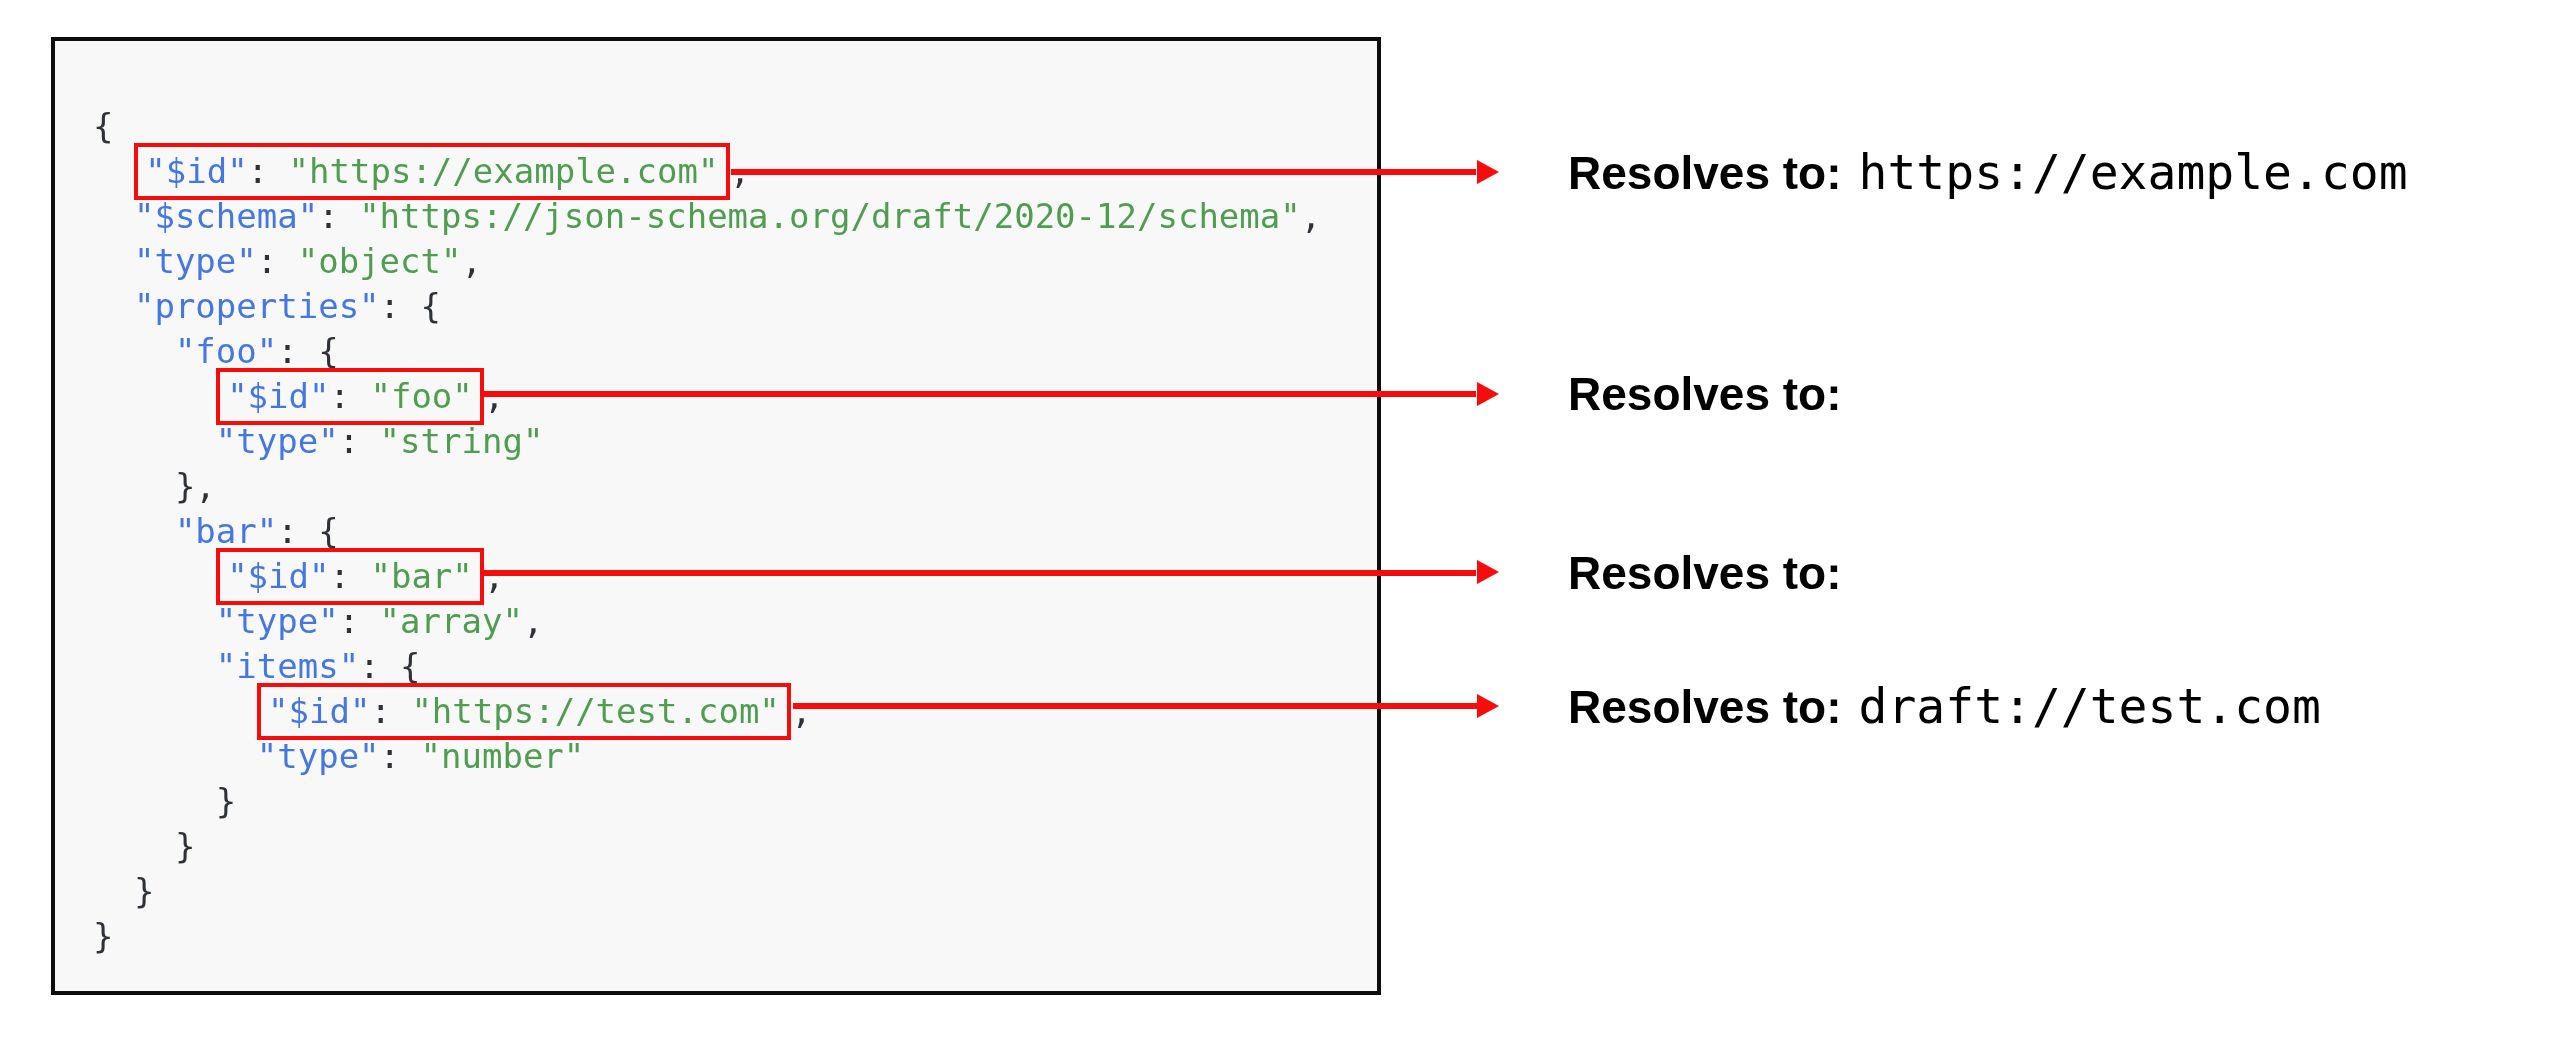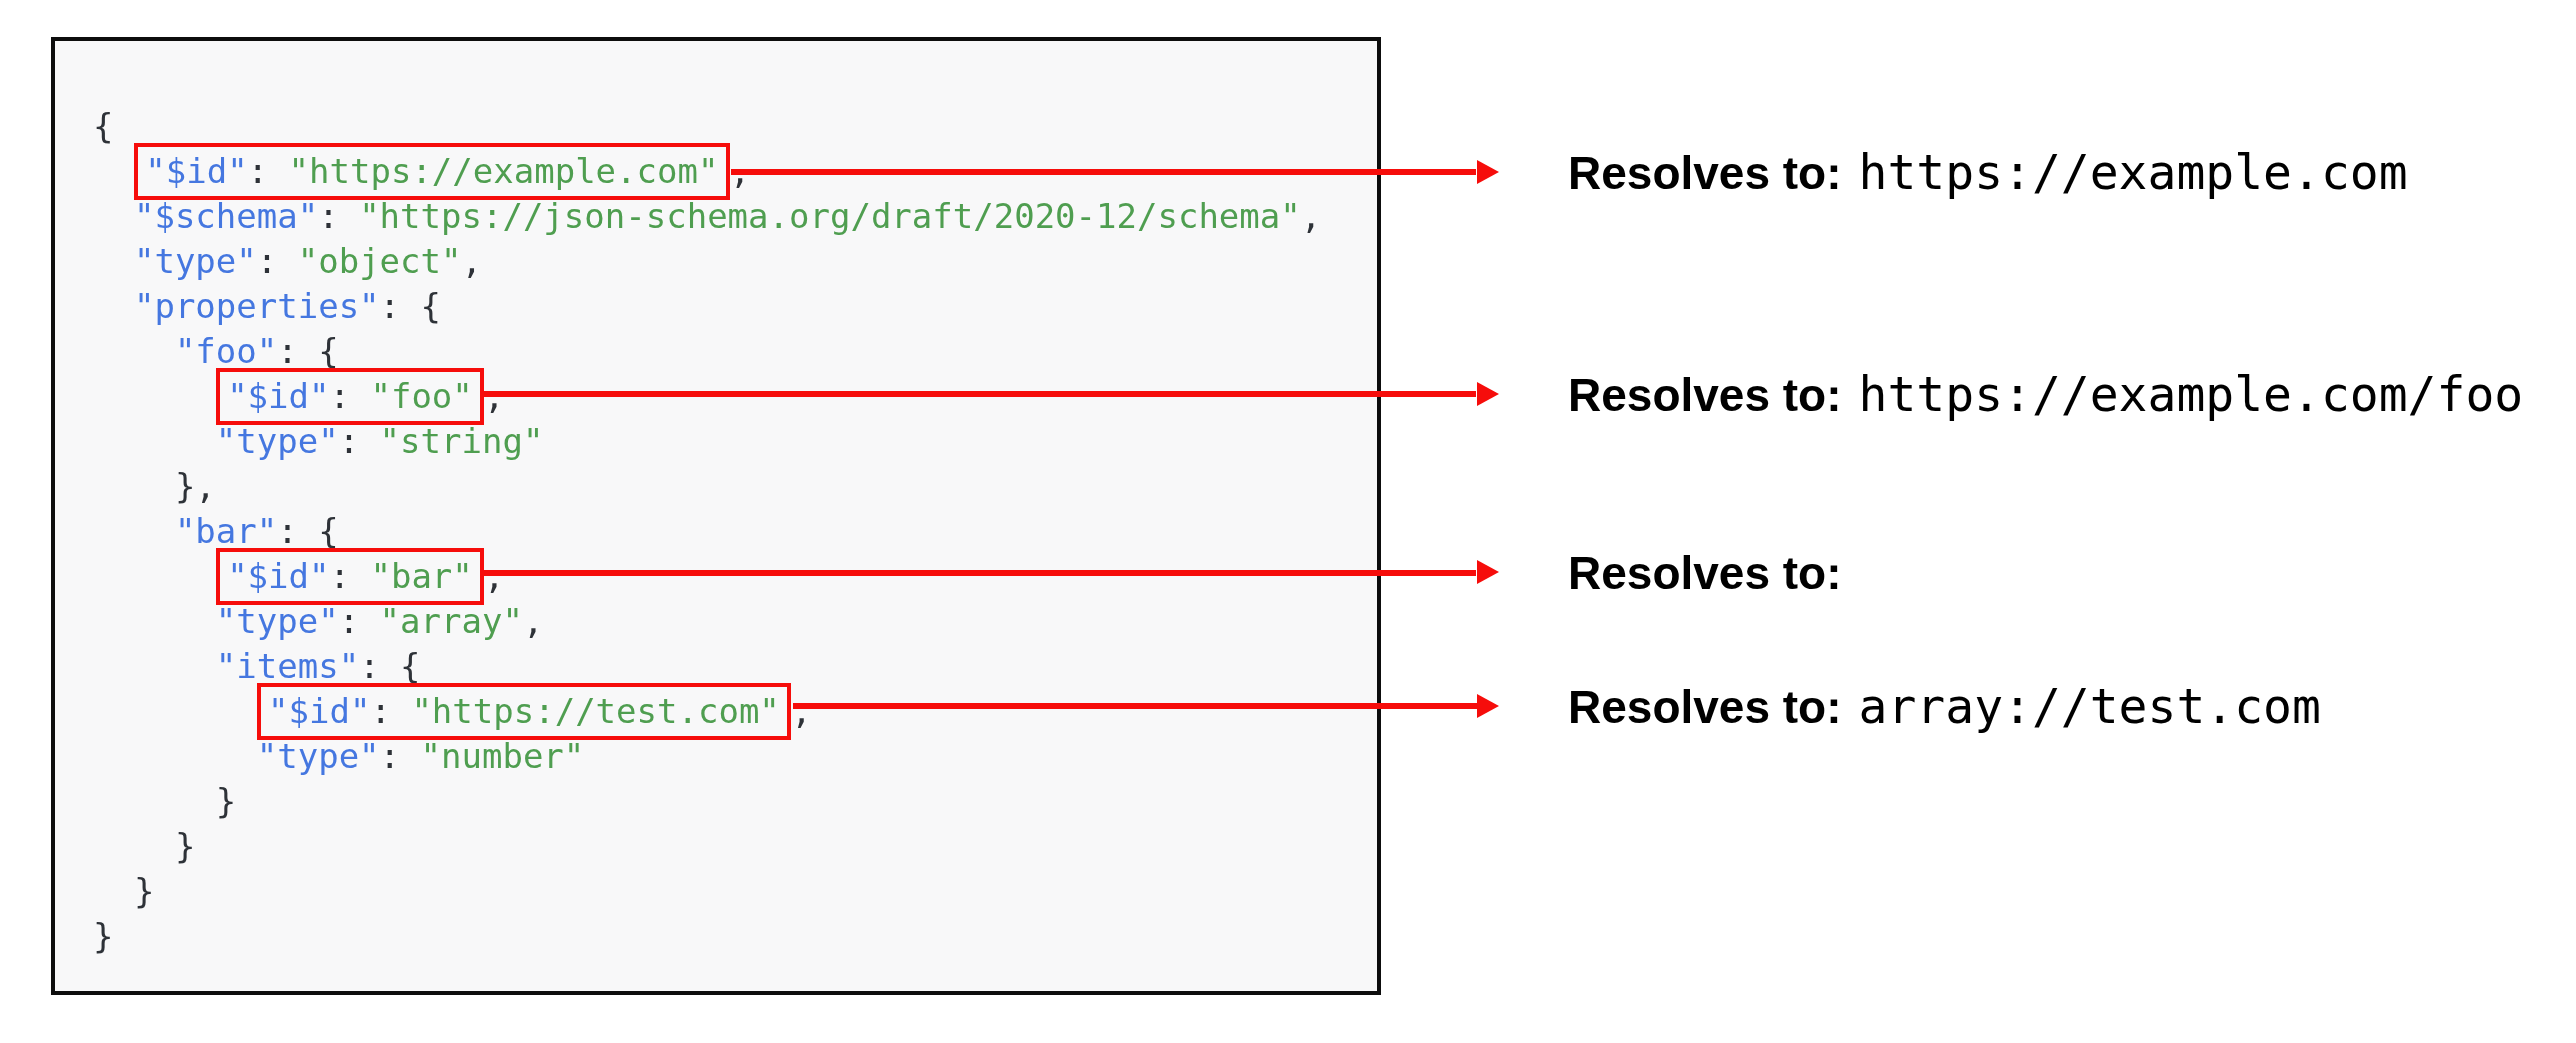--- a/index.html
+++ b/index.html
@@ -111,28 +111,27 @@
 <span><span class="tok-punct">}</span></span>
 </pre>
   </div>
 
   <div class="annotation" style="top: 172px;">
     <span class="ann-label">Resolves to:</span>
     <span class="ann-url">https://example.com</span>
   </div>
   <div class="annotation" style="top: 394px;">
     <span class="ann-label">Resolves to:</span>
-    <span class="ann-url">https://example.com/foo</span>
   </div>
   <div class="annotation" style="top: 573px;">
     <span class="ann-label">Resolves to:</span>
   </div>
   <div class="annotation" style="top: 706px;">
     <span class="ann-label">Resolves to:</span>
-    <span class="ann-url">array://test.com</span>
+    <span class="ann-url">draft://test.com</span>
   </div>
 
 <div class="connector" style="left: 731px; top: 169px; width: 745px;"></div>
     <div class="arrowhead" style="left: 1477px; top: 160px;"></div>
     <div class="connector" style="left: 484px; top: 391px; width: 992px;"></div>
     <div class="arrowhead" style="left: 1477px; top: 382px;"></div>
     <div class="connector" style="left: 484px; top: 570px; width: 992px;"></div>
     <div class="arrowhead" style="left: 1477px; top: 560px;"></div>
     <div class="connector" style="left: 793px; top: 703px; width: 684px;"></div>
     <div class="arrowhead" style="left: 1477px; top: 694px;"></div>

